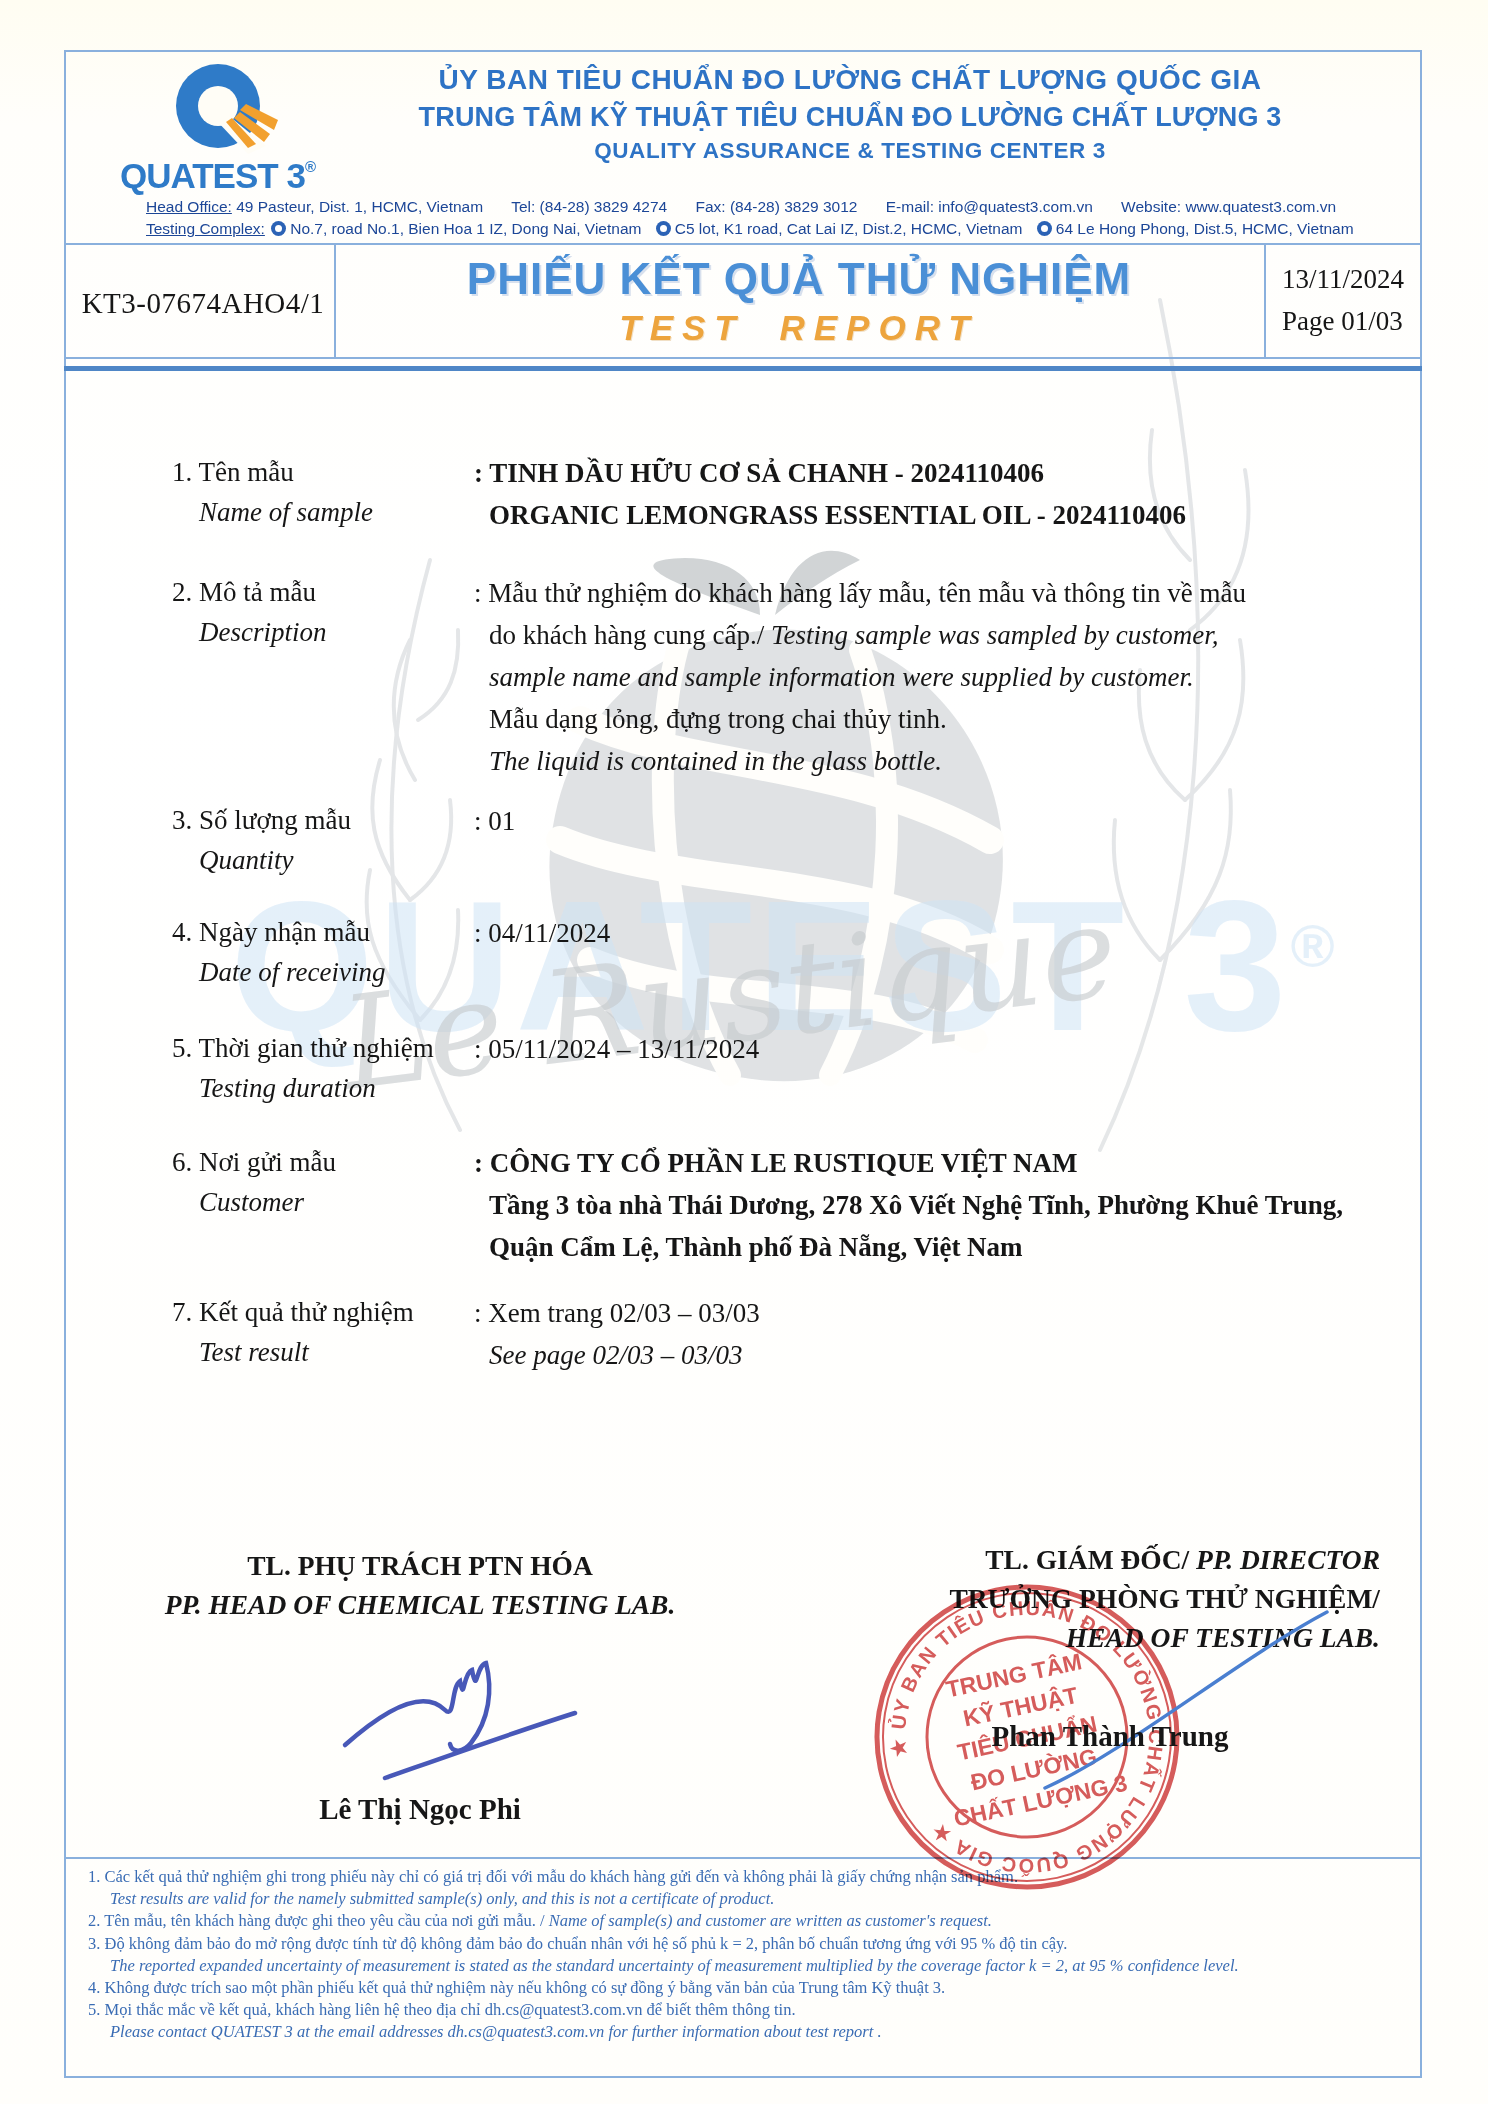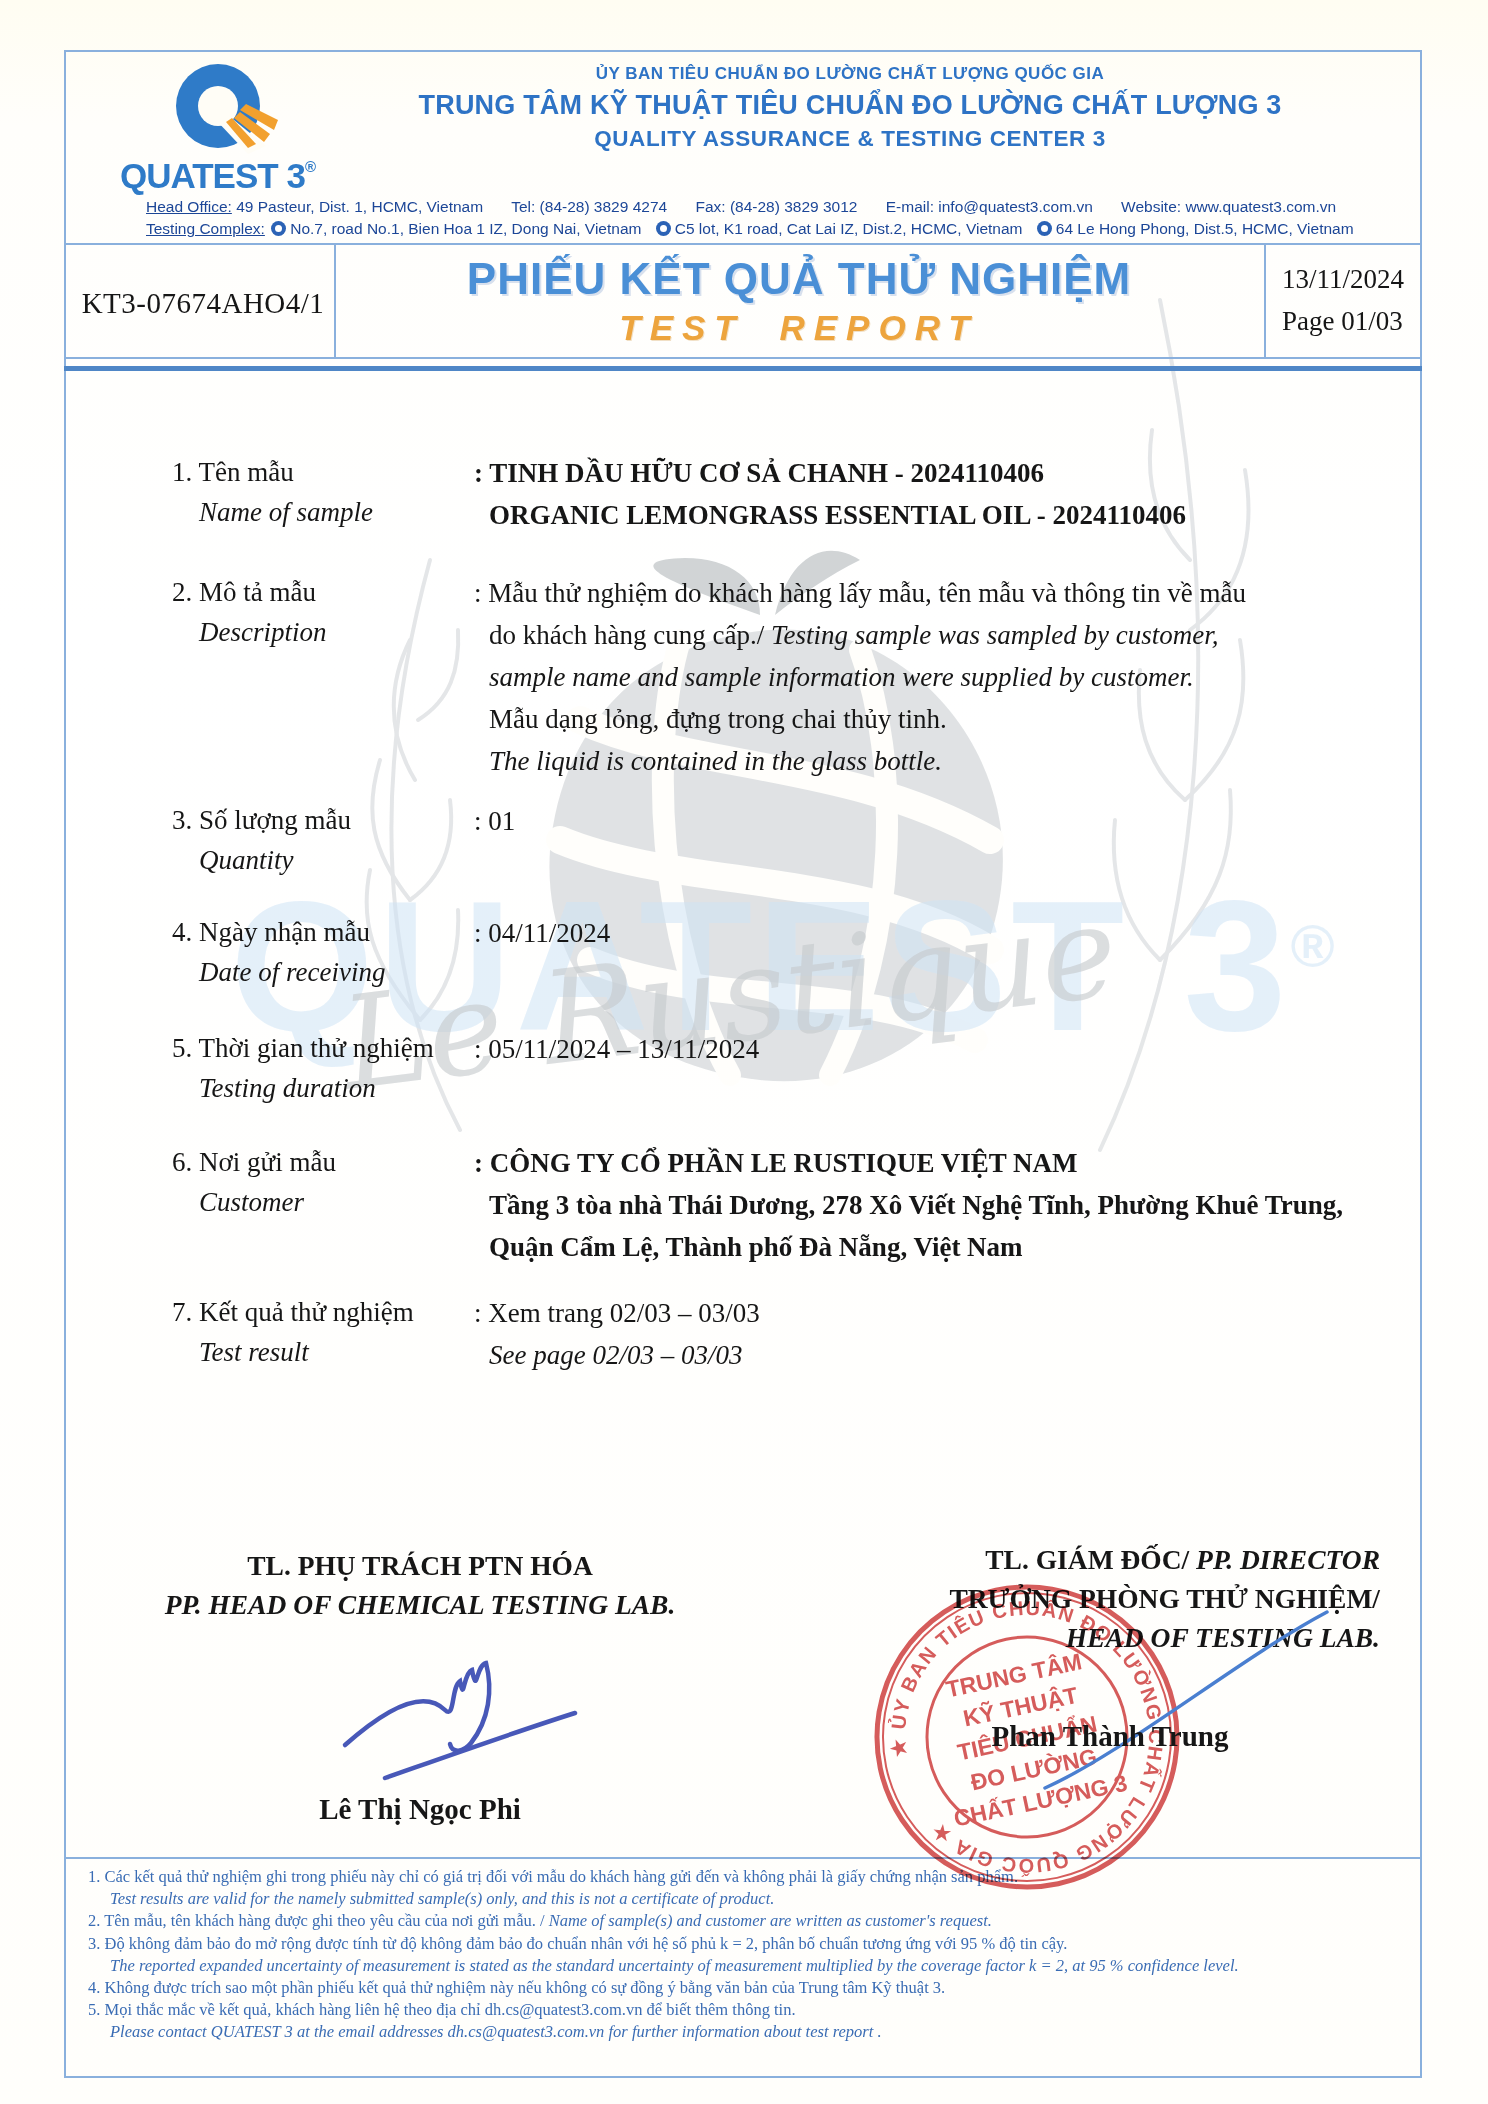--- a/index.html
+++ b/index.html
@@ -39,21 +39,21 @@
 
   
   .logo-wrap { left: 100px; top: 60px; width: 235px; text-align: center; z-index: 2; }
   .logo-text {
     font-family: "Liberation Sans", sans-serif;
     font-weight: bold; font-size: 35px; color: #2f7bc8;
     letter-spacing: -1px; margin-top: -4px; white-space: nowrap;
   }
   .logo-text .reg { font-size: 15px; vertical-align: 16px; }
   .org { left: 345px; top: 64px; width: 1010px; text-align: center; color: #2e73c5; z-index: 2; }
-  .org-l1 { font-weight: 600; font-size: 17px; letter-spacing: .5px; }
+  .org-l1 { font-weight: 600; font-size: 28px; letter-spacing: .5px; }
   .org-l2 { font-weight: bold; font-size: 27px; margin-top: 6px; letter-spacing: .2px; }
   .org-l3 { font-weight: bold; font-size: 22.5px; margin-top: 5px; letter-spacing: .6px; }
   .addr {
     left: 146px; top: 196px; width: 1270px; z-index: 2;
     font-size: 15.5px; color: #1c4697; line-height: 22px; white-space: nowrap;
   }
   .addr .lbl { text-decoration: underline; }
   .addr .seg { margin-right: 24px; }
   .addr .seg2 { margin-right: 8px; }
   .loc {

